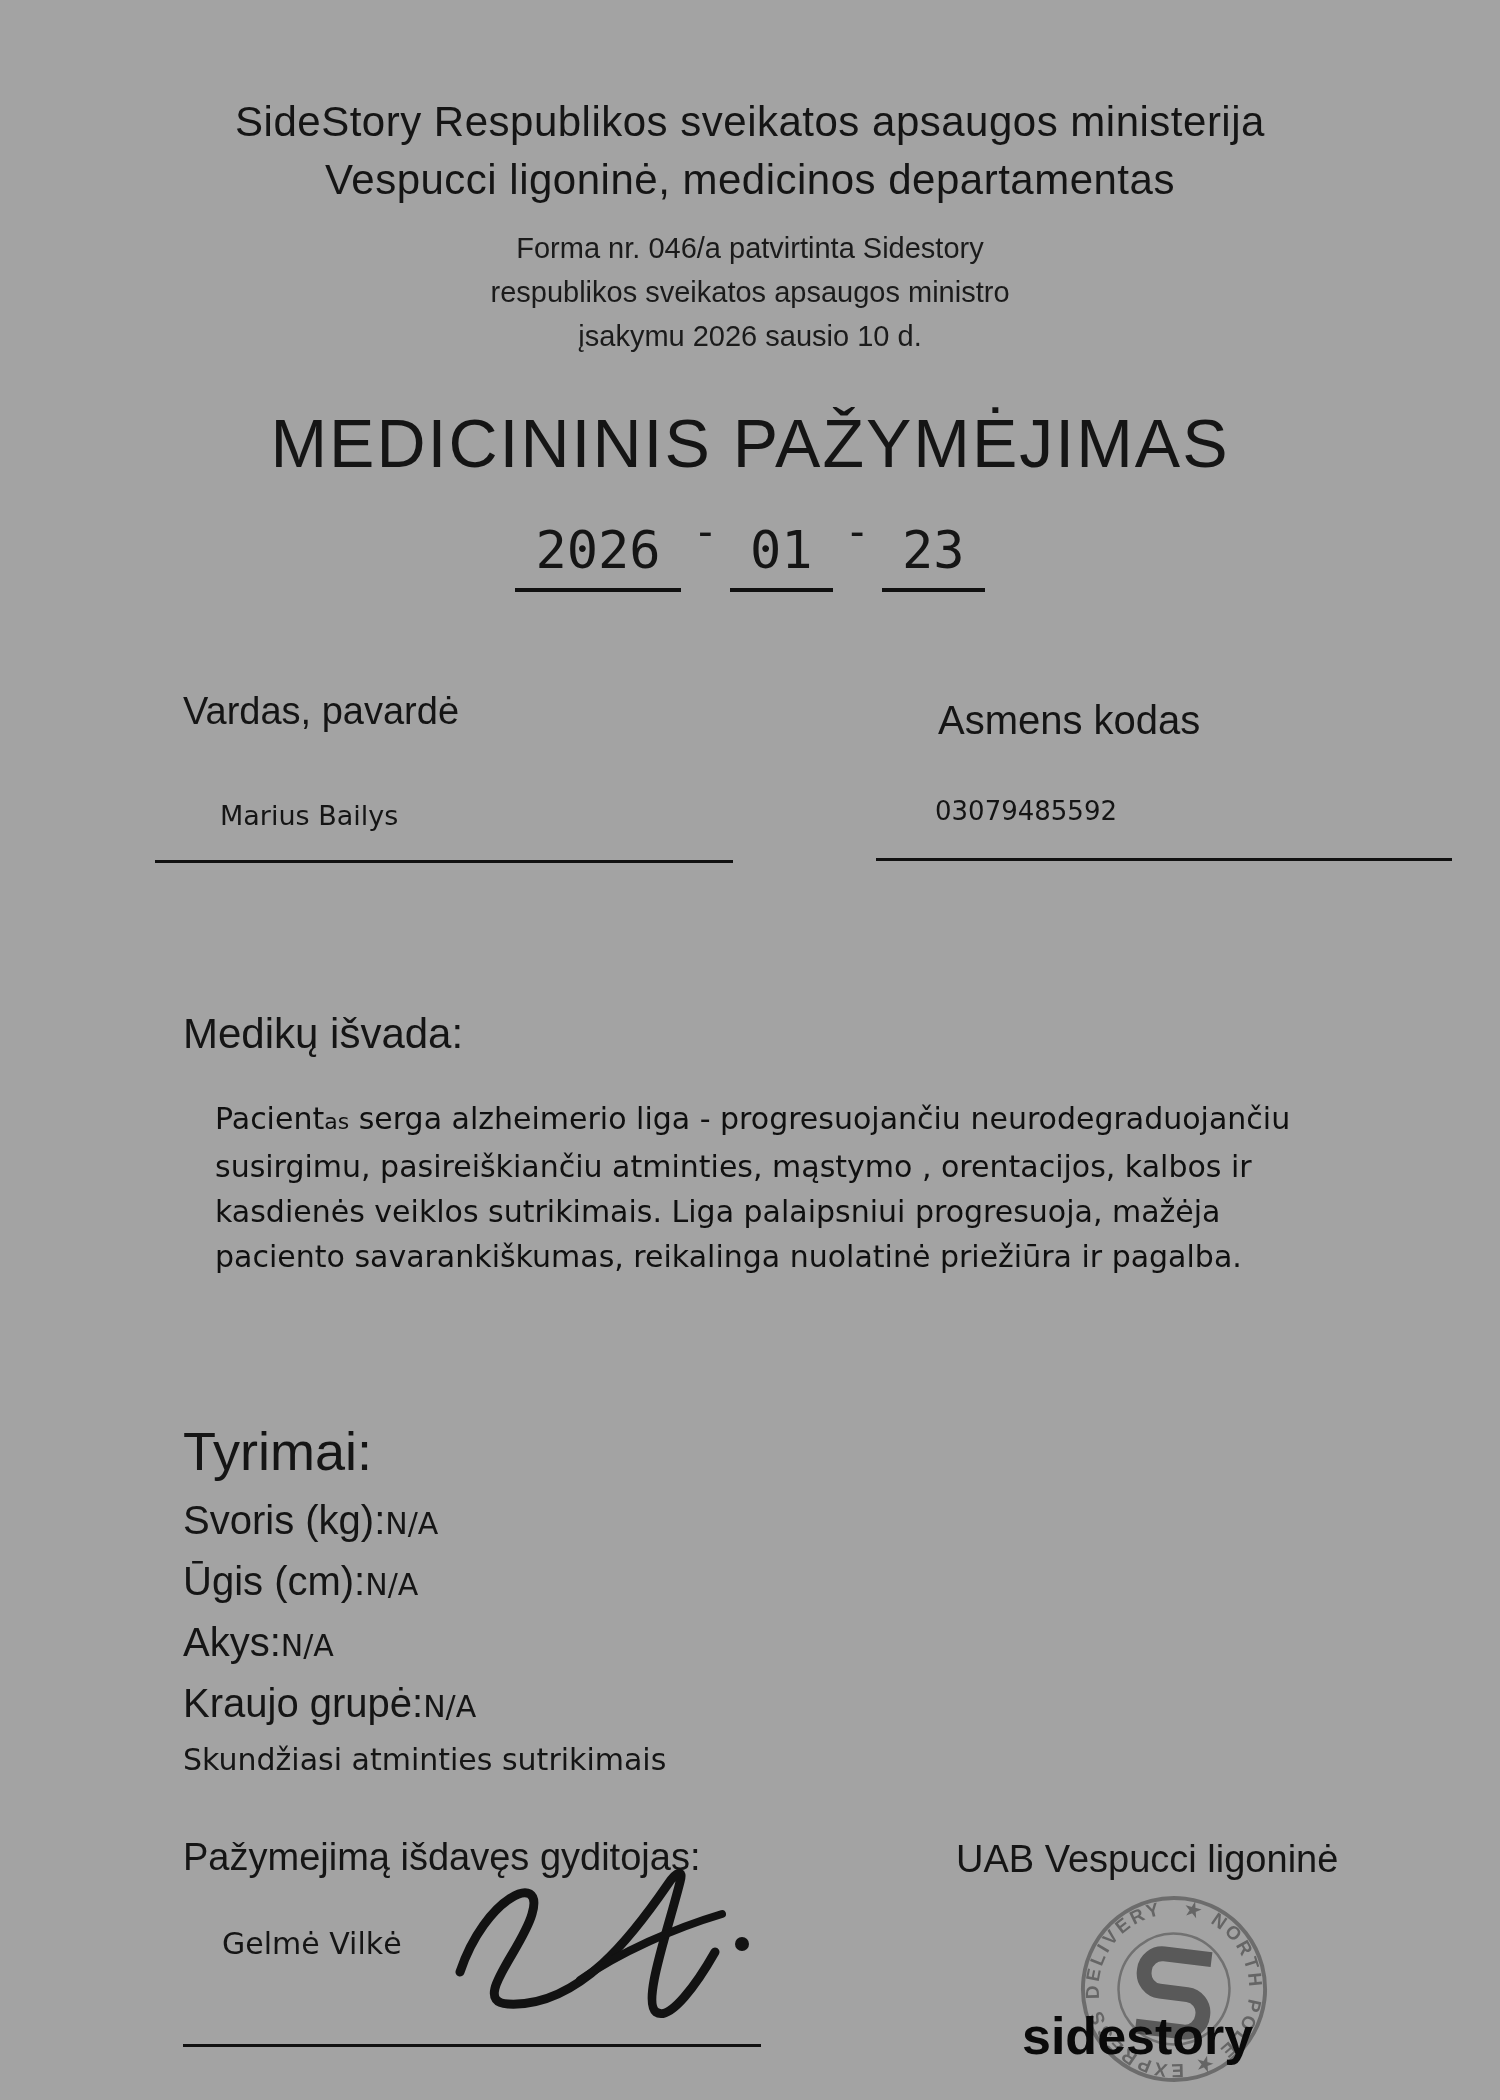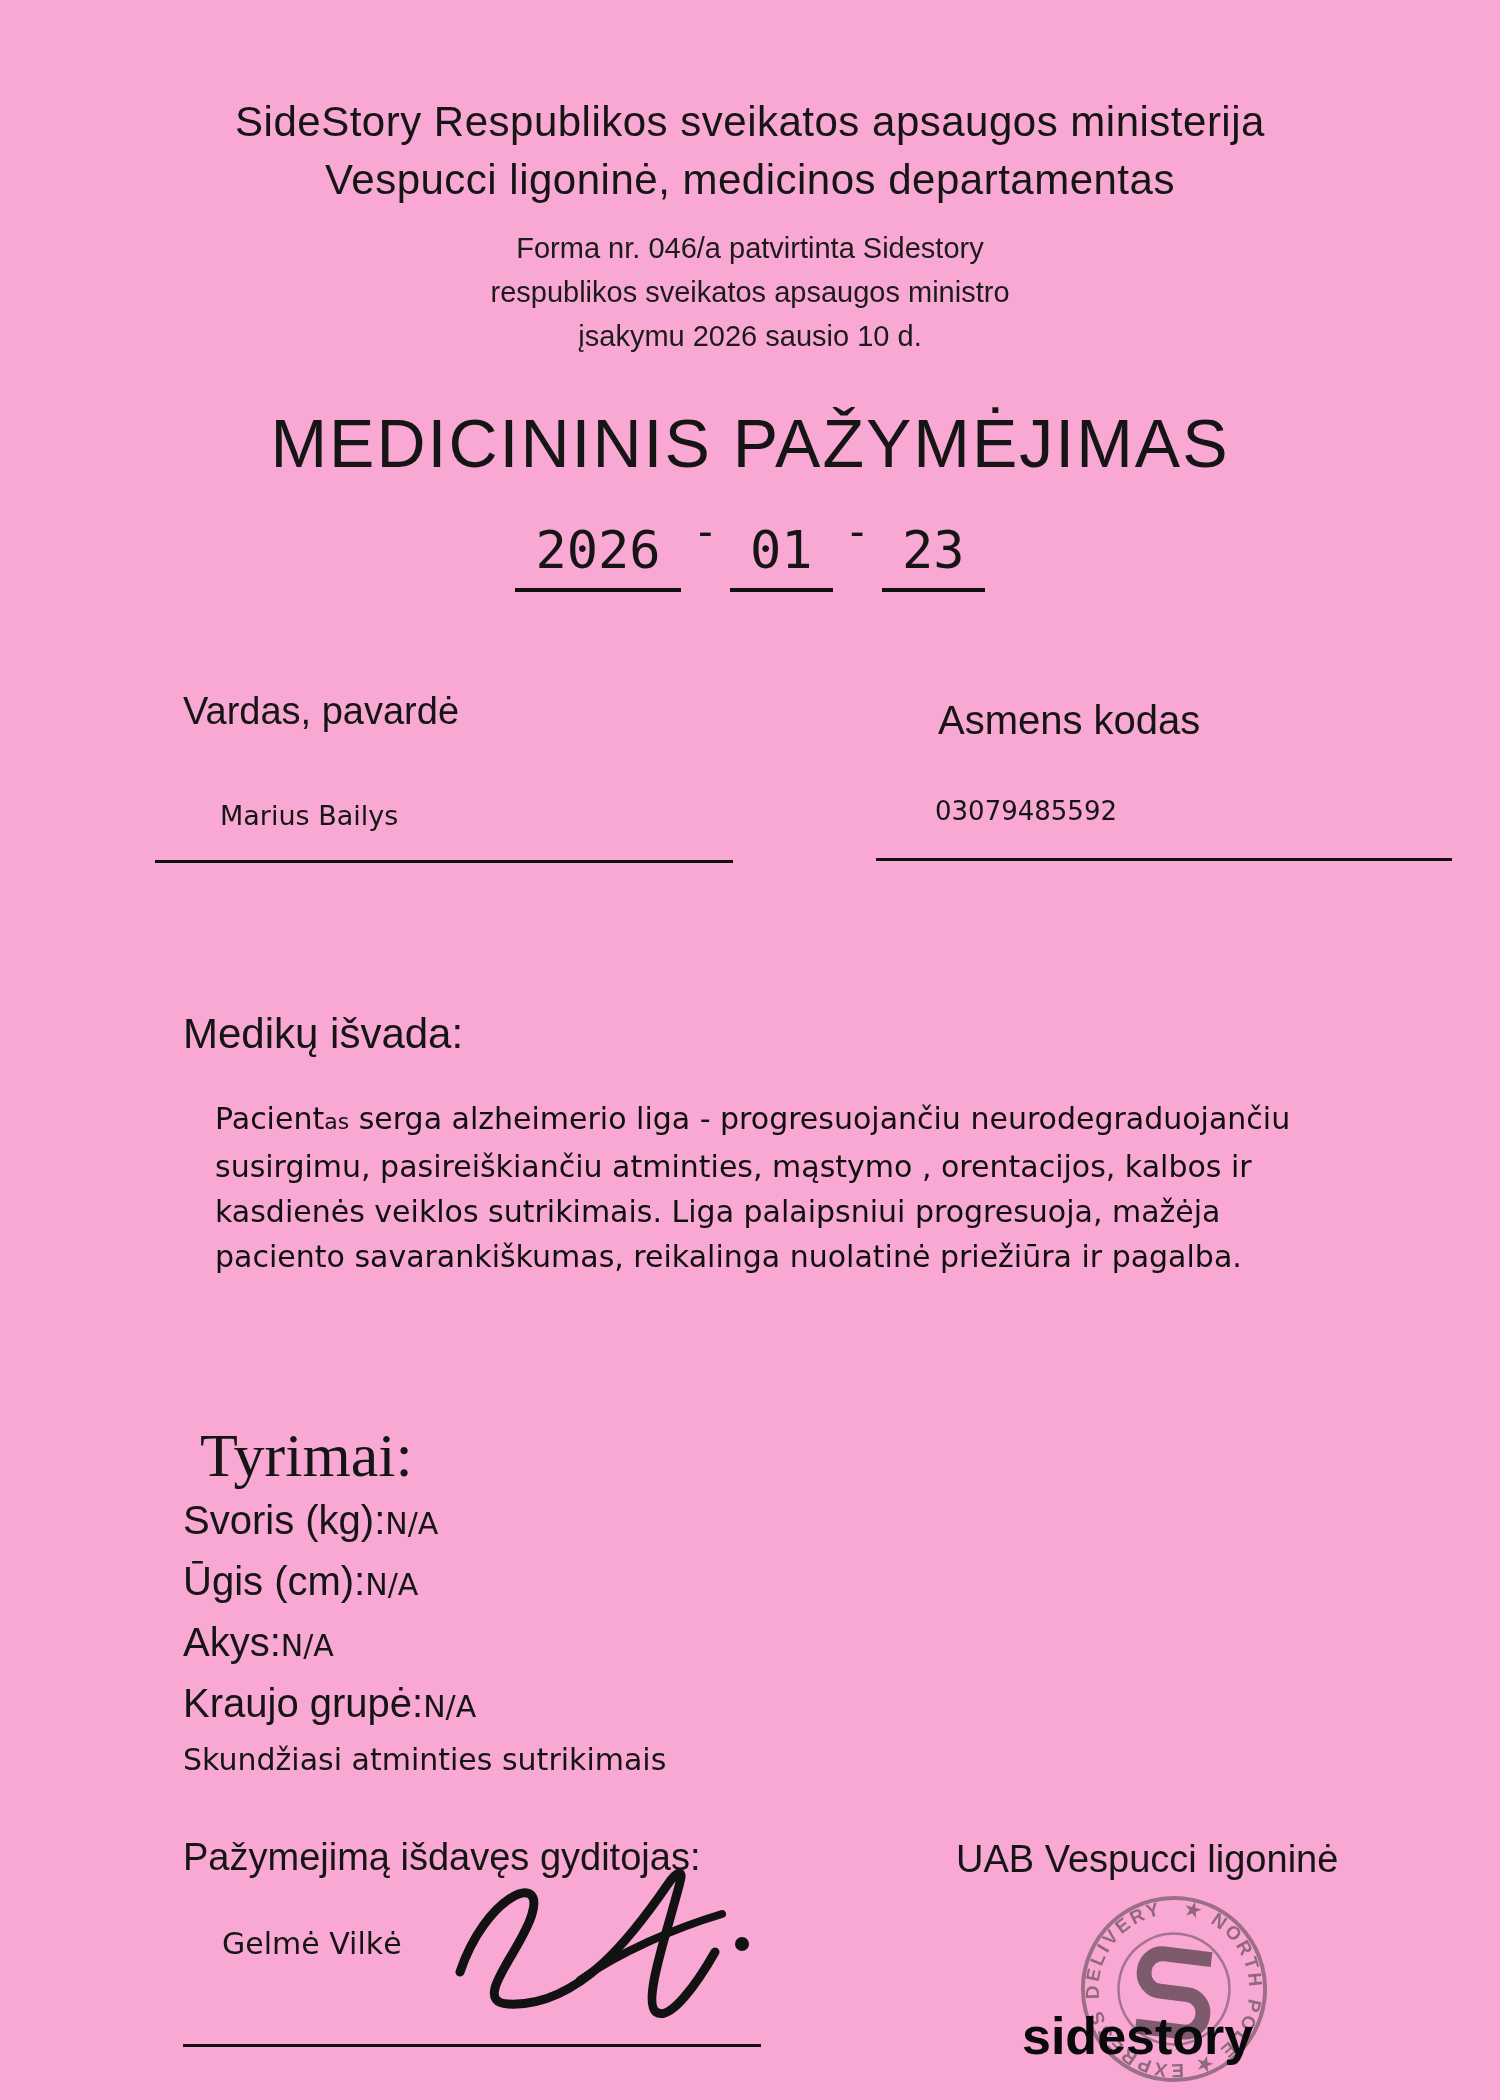--- a/index.html
+++ b/index.html
@@ -1,19 +1,19 @@
 <!DOCTYPE html>
 <html><head>
 <meta charset="utf-8">
 <style>
   html,body { margin:0; padding:0; background:#ffffff; }
   .page {
     position:relative;
     width:1500px; height:2100px;
-    background:#f9a8d4;
+    background:#a3a3a3;
     color:#151515;
     font-family:"Liberation Sans", sans-serif;
     overflow:hidden;
   }
   .centered { position:absolute; left:0; width:100%; text-align:center; }
 
   .ministry-line   { top:98px;  font-size:42px; font-weight:500; letter-spacing:0.5px; }
   .department-line { top:156px; font-size:42px; font-weight:500; letter-spacing:0.5px; }
   .form-note { top:226px; font-size:29px; font-weight:400; line-height:44px; color:#1b1b1b; }
 
@@ -34,21 +34,21 @@
   .code-rule { left:876px; top:858px; width:576px; }
 
   .conclusion-label { left:183px; top:1010px; font-size:42px; font-weight:500; }
   .conclusion-text {
     left:215px; top:1096px; width:1110px;
     font-family:"DejaVu Sans", sans-serif;
     font-size:30px; line-height:45px; color:#101010;
   }
   .small-suffix { font-size:22px; }
 
-  .tests-label { left:200px; top:1420px; font-size:62px; font-weight:500;font-family:Liberation Serif, serif; }
+  .tests-label { left:183px; top:1420px; font-size:54px; font-weight:500; }
   .test-row { position:absolute; left:183px; display:flex; align-items:baseline; white-space:nowrap; }
   .test-row .t-label { font-size:40px; font-weight:400; }
   .test-row .t-value { font-size:30px; font-family:"DejaVu Sans", sans-serif; }
   .row-0 { top:1498px; }
   .row-1 { top:1559px; }
   .row-2 { top:1620px; }
   .row-3 { top:1681px; }
   .row-4 { top:1742px; }
 
   .doctor-label { left:183px; top:1836px; font-size:38px; font-weight:500; }

